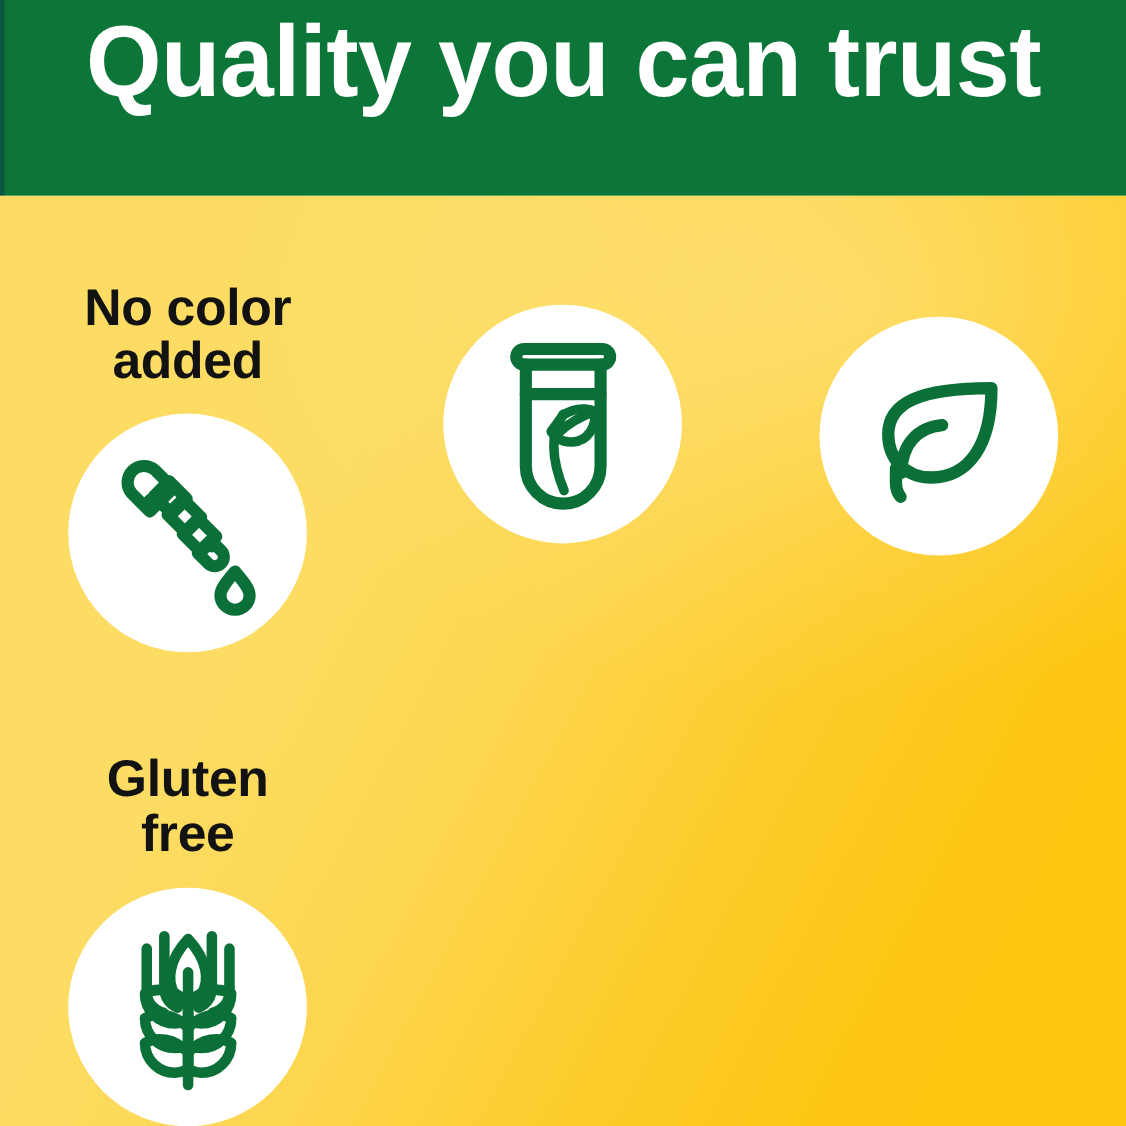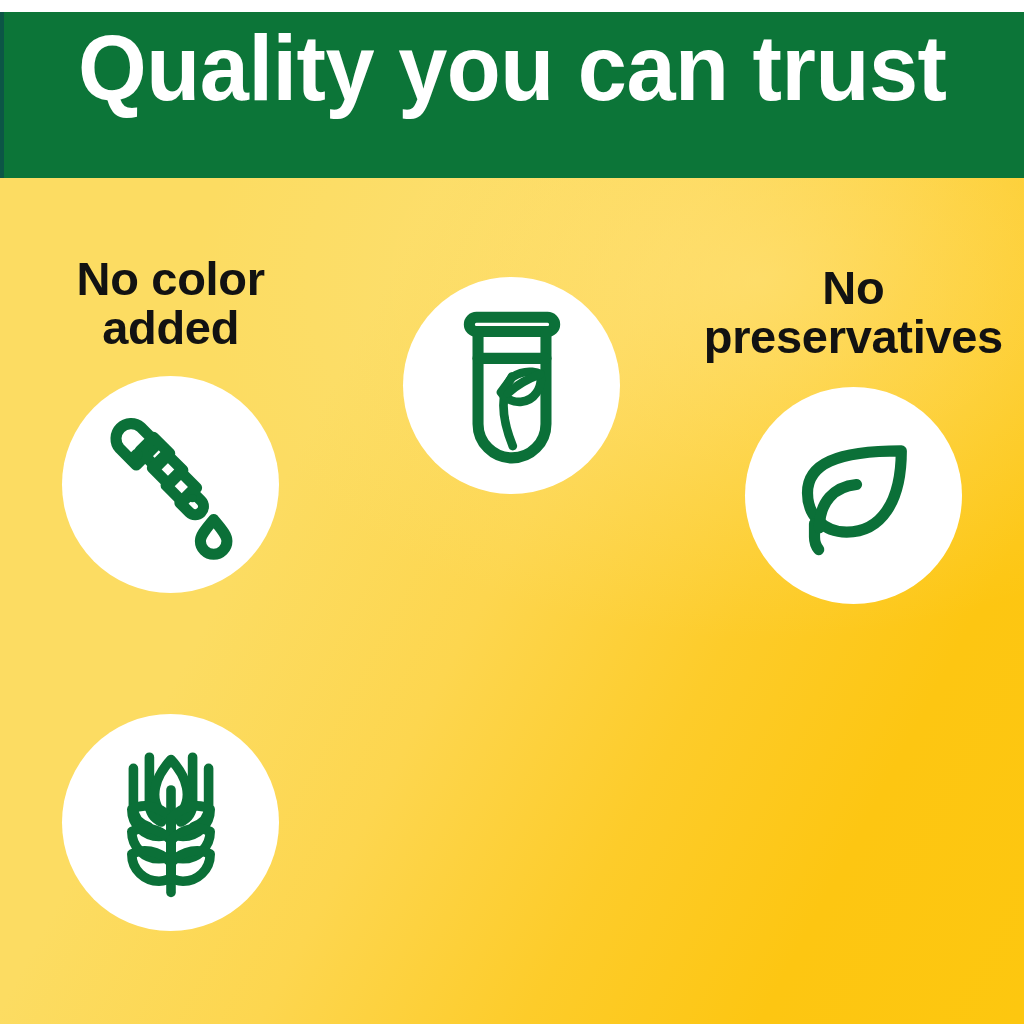--- a/index.html
+++ b/index.html
@@ -19,21 +19,21 @@
     width: 1024px;
     height: 1024px;
     box-sizing: border-box;
     overflow: hidden;
   }
 
   
   #header-band {
     position: absolute;
     left: 0;
-    top: 12px;
+    top: 0;
     width: 1024px;
     height: 178px;
     background: #0c7538;
     display: flex;
     align-items: center;
     justify-content: center;
     overflow: hidden;
   }
   #header-edge {
     position: absolute;
@@ -221,35 +221,35 @@
           <path class="icon-stroke-thin" d="M40.5 88 C 34 72 31.5 56 40 44"></path>
 
           <path class="icon-stroke-thin" d="M40.0 44.5 c 10 -6.5 18 -2 18 -2 c 1.5 8.5 -4 17 -12.5 17.5 c -8.5 0.5 -12.5 -6 -12.5 -6 z"></path>
 
           <path class="icon-stroke-thin" d="M37.5 54.5 c 6 -5.5 13.5 -9.5 20.5 -12"></path>
         </svg>
       </div>
     </div>
 
     <div class="claim claim-r2">
-      <p class="claim-label">No
-preservatives</p>
       <div class="icon-disc">
         <svg id="icon-leaf-svg" viewBox="0 0 100 100">
 
           <path class="icon-stroke" style="stroke-width:8" d="M84.5 18.5 C 84.5 55 70 76.5 45.5 76.5 C 28.5 76.5 17.5 64 17.5 48.5 C 17.5 28 38 18.5 84.5 18.5 Z"></path>
 
           <path class="icon-stroke" style="stroke-width:8" d="M22.5 70.5 L22.5 80 C 22.5 84 23.5 86.5 25.5 89"></path>
 
           <path class="icon-stroke" style="stroke-width:8" d="M26.0 73.5 C 26.0 55 36.5 44 52.5 42.5"></path>
         </svg>
       </div>
     </div>
 
     <div class="claim claim-r2">
+      <p class="claim-label">Gluten
+free</p>
       <div class="icon-disc">
         <svg id="icon-wheat-svg" viewBox="0 0 80 100">
 
           <path class="icon-stroke" style="stroke-width:6" d="M40 30 L40 94"></path>
 
           <path class="icon-stroke" style="stroke-width:6" d="M16.5 16.5 L16.5 41 C 16.5 47 20 51 26 53"></path>
           <path class="icon-stroke" style="stroke-width:6" d="M63.5 16.5 L63.5 41 C 63.5 47 60 51 54 53"></path>
 
           <path class="icon-stroke" style="stroke-width:6" d="M26.5 9.5 L26.5 38 C 26.5 44 29.5 48 34 50"></path>
           <path class="icon-stroke" style="stroke-width:6" d="M53.5 9.5 L53.5 38 C 53.5 44 50.5 48 46 50"></path>

